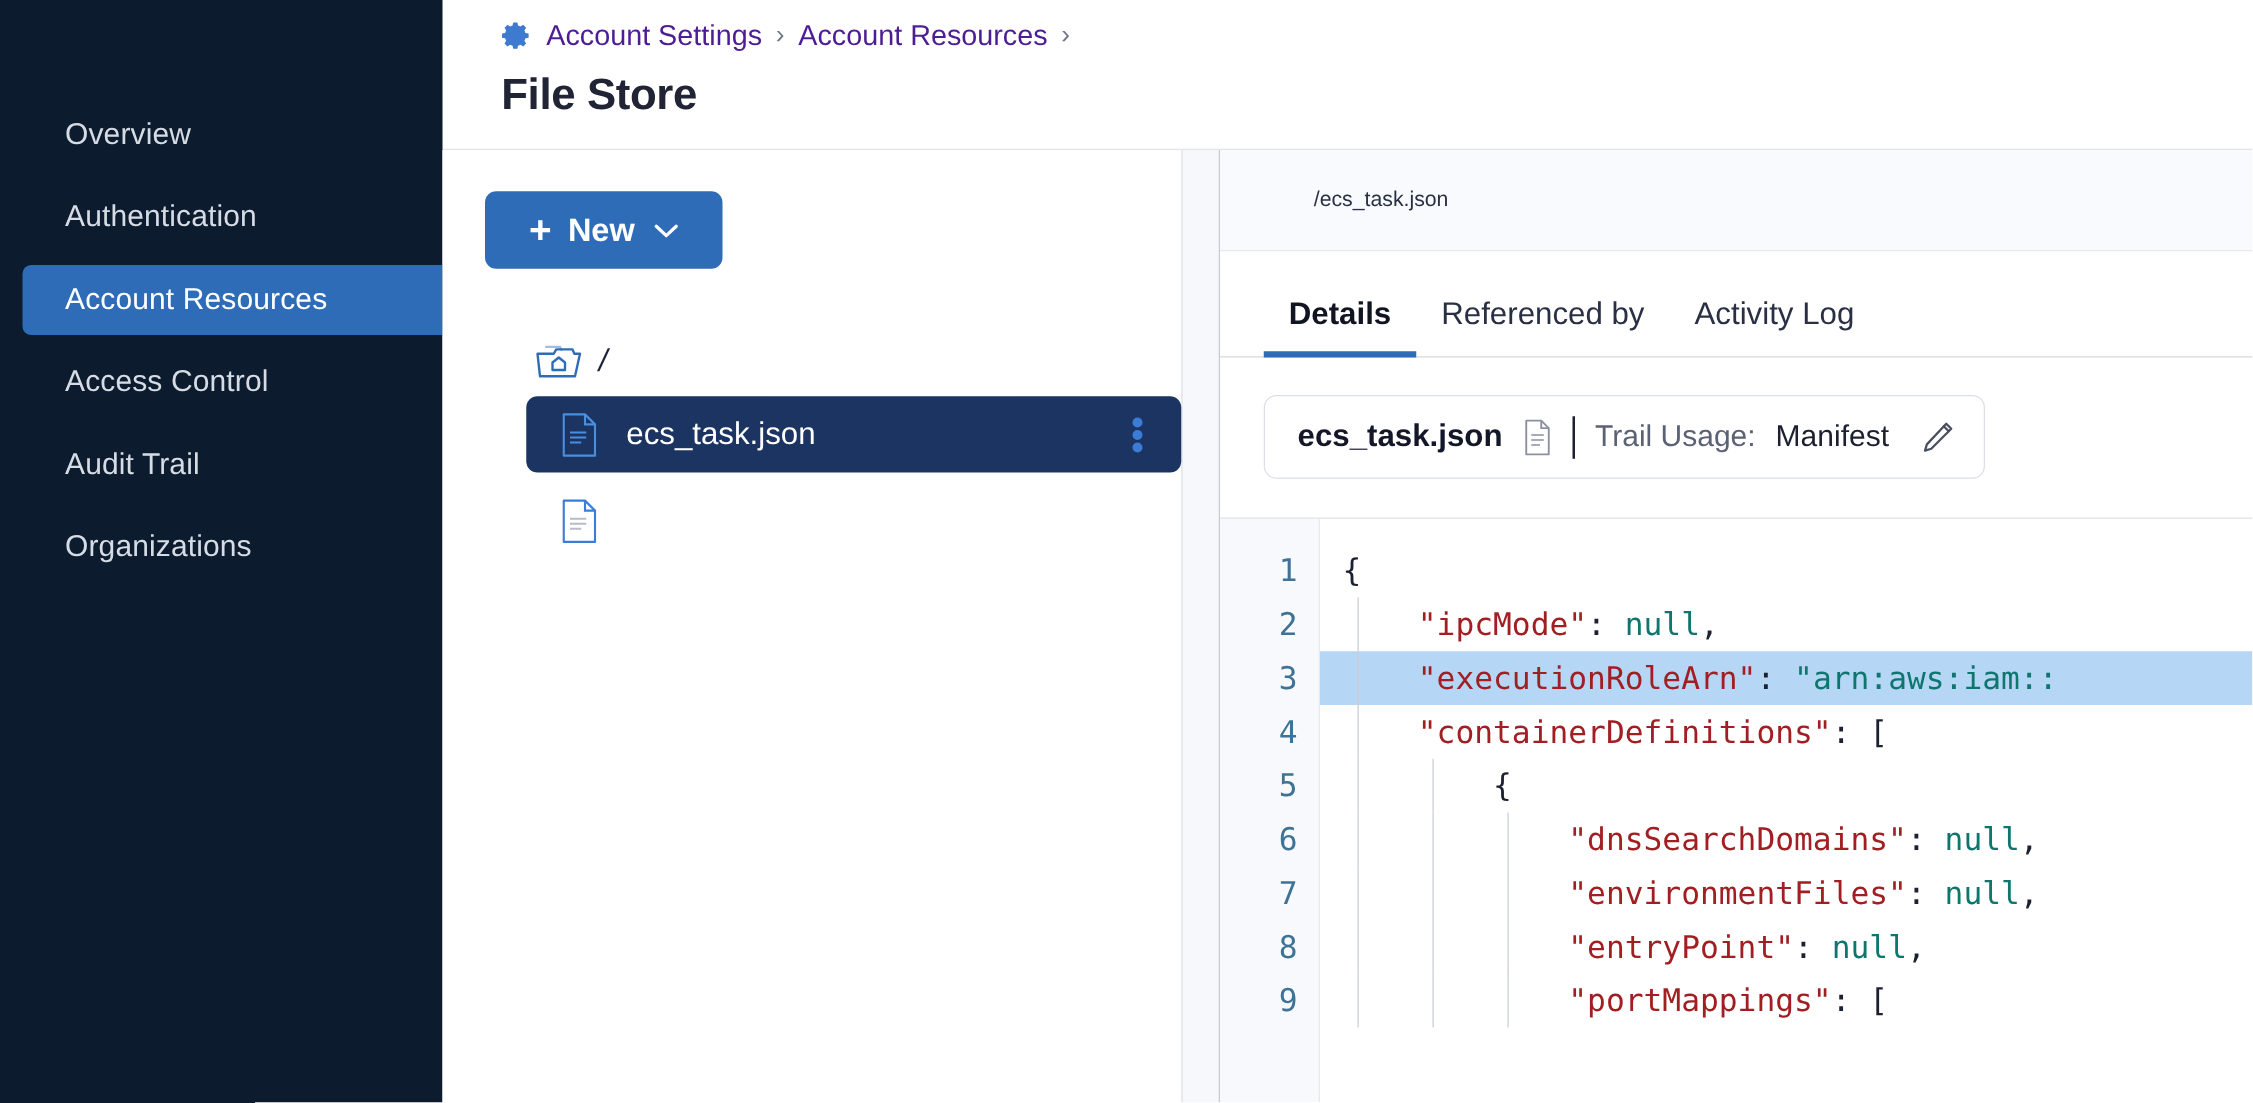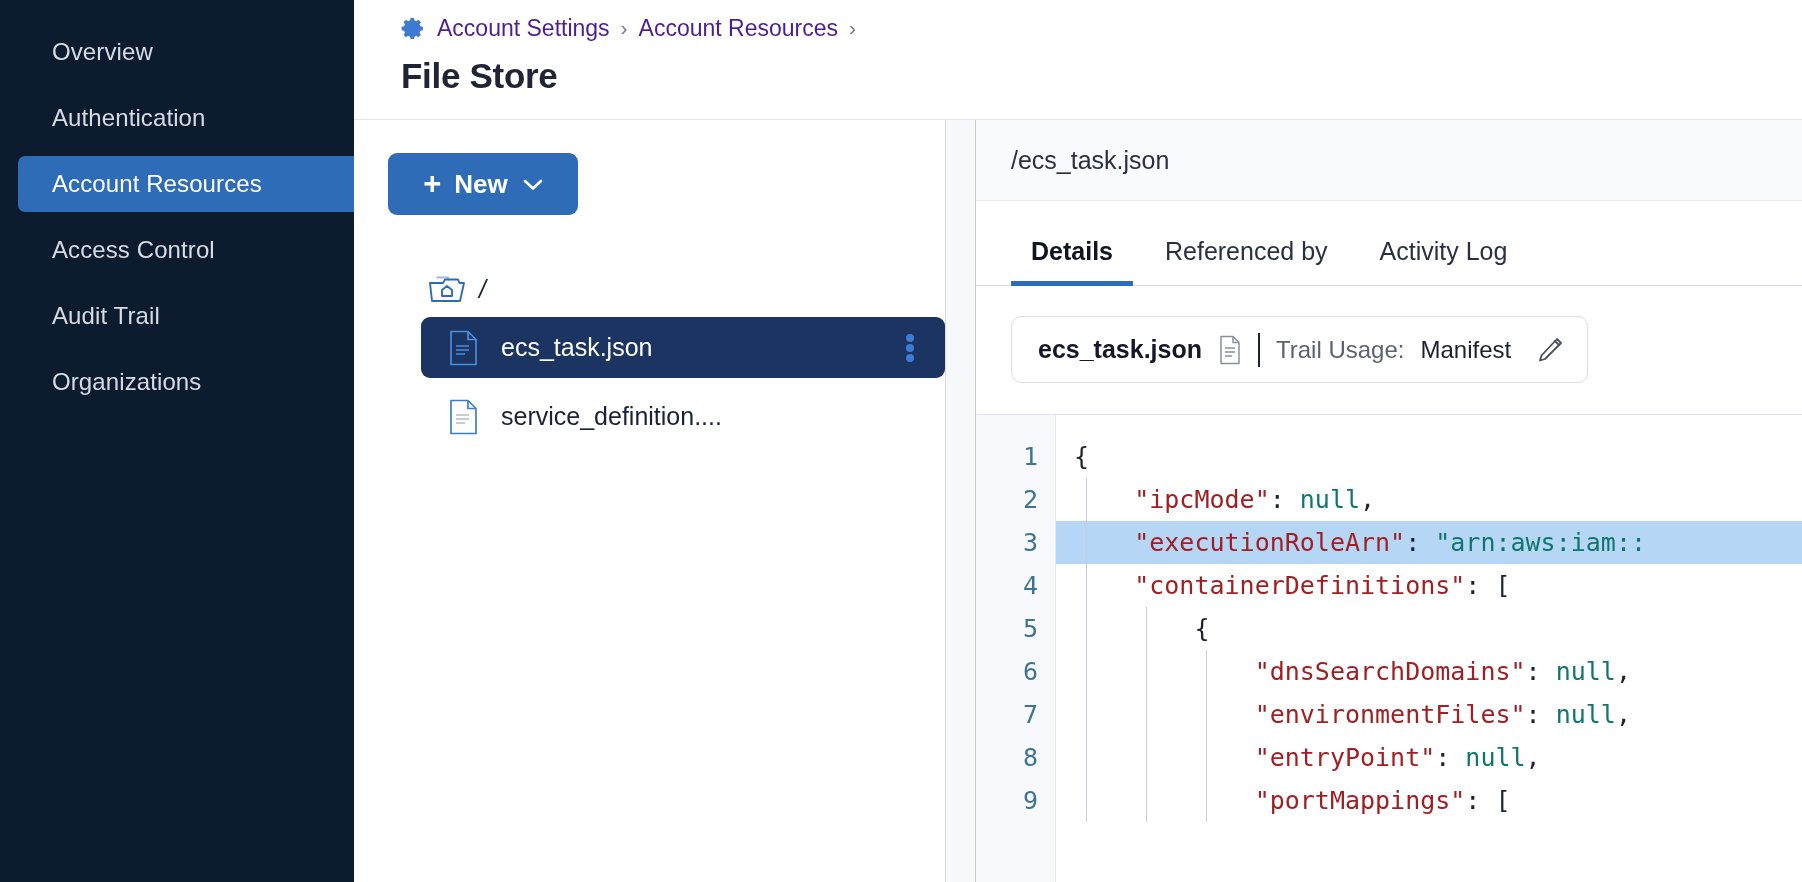--- a/index.html
+++ b/index.html
@@ -13,21 +13,21 @@
   }
 
   .app { display: flex; width: 1802px; height: 882px; }
 
   
   .sidebar {
     width: 354px;
     min-width: 354px;
     height: 882px;
     background: #0d1b2e;
-    padding-top: 24px;
+    padding-top: 80px;
     position: relative;
   }
   .nav-item {
     height: 56px;
     display: flex;
     align-items: center;
     padding-left: 34px;
     margin: 0 0 10px 18px;
     border-radius: 7px 0 0 7px;
     color: #d6dce5;
@@ -185,27 +185,27 @@
     background: #ffffff;
   }
   .path-bar {
     height: 81px;
     background: #f9fafd;
     border-bottom: 1px solid #e7e9ef;
     display: flex;
     align-items: center;
     padding-left: 35px;
   }
-  .path-text { font-size: 25px; color: #2a3044; }
+  .path-text { font-size: 17px; color: #2a3044; margin-left: 40px; }
 
   .tabs {
     height: 85px;
     display: flex;
     align-items: flex-end;
-    gap: 12px;
+    gap: 0;
     padding-left: 35px;
     border-bottom: 1px solid #d7d9e2;
   }
   .tab {
     font-size: 25px;
     color: #2a3044;
     padding: 0 20px 15px 20px;
     cursor: pointer;
     white-space: nowrap;
     border-bottom: 5px solid transparent;
@@ -362,21 +362,20 @@
                 </span>
               </div>
               <div class="tree-row">
                 <span>
                   <svg class="file-icon" viewBox="0 0 29 36" fill="none" stroke="#3b7cd6" stroke-width="1.7" aria-hidden="true">
                     <path d="M2 1.5 H19 L27 9.5 V34.5 H2 Z" stroke-linejoin="round"></path>
                     <path d="M19 1.5 V9.5 H27"></path>
                     <path d="M7 16 H20 M7 20 H20 M7 24 H16" stroke="#b8bcc8" stroke-width="1.5"></path>
                   </svg>
                 </span>
-                <span class="file-label">service_definition....</span>
               </div>
             </div>
         </div>
       </section>
 
       <div class="splitter"></div>
 
       <section class="detail-pane">
         <div class="path-bar">
           <span class="path-text">/ecs_task.json</span>

